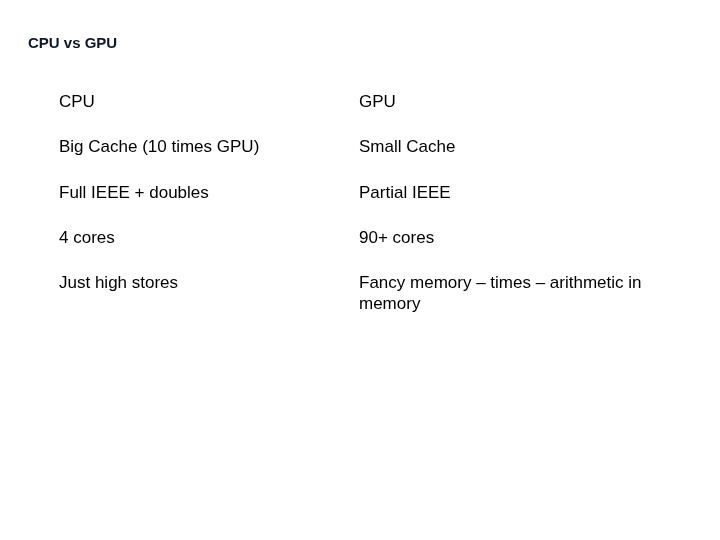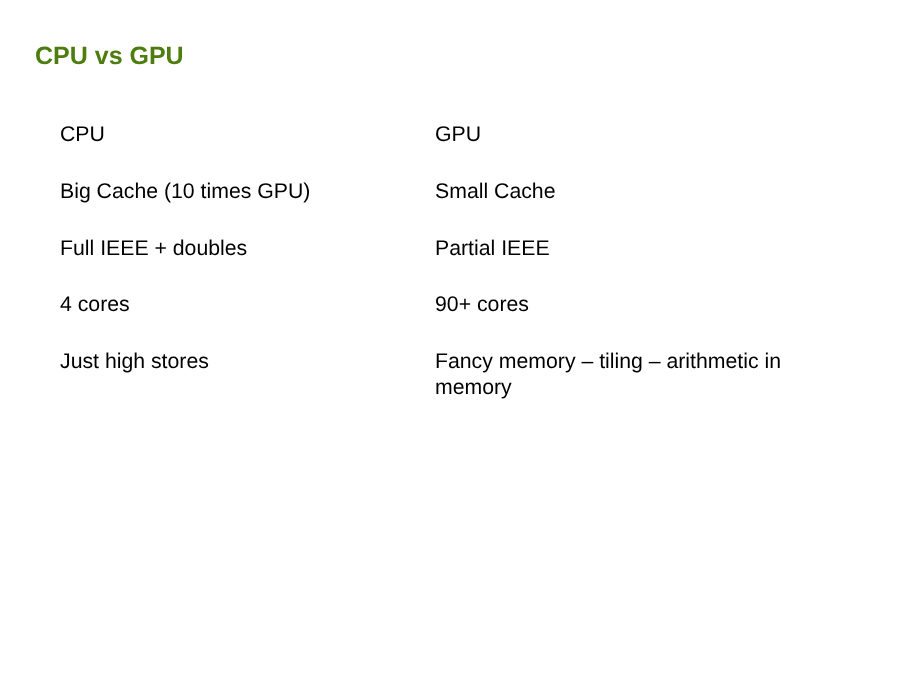--- a/index.html
+++ b/index.html
@@ -8,29 +8,29 @@
     width: 720px;
     height: 540px;
     background: #ffffff;
     font-family: Verdana, Geneva, sans-serif;
   }
   .slide {
     box-sizing: border-box;
     padding: 34px 28px 20px 28px;
   }
   .title {
-    color: #4d7c0f;
+    color: #0f172a;
     font-weight: bold;
-    font-size: 20px;
+    font-size: 15px;
     margin: 0 0 28px 0;
   }
   table {
     border-collapse: collapse;
     width: 600px;
-    margin-left: 20px;
+    margin-left: 31px;
   }
   td {
     vertical-align: top;
     padding: 12px 8px 12px 0;
     font-size: 17px;
     color: #000000;
     line-height: 1.25;
   }
   td.col-a { width: 50%; }
   td.col-b { width: 50%; }
@@ -54,17 +54,17 @@
     <tr>
       <td class="col-a">Full IEEE + doubles</td>
       <td class="col-b">Partial IEEE</td>
     </tr>
     <tr>
       <td class="col-a">4 cores</td>
       <td class="col-b">90+ cores</td>
     </tr>
     <tr>
       <td class="col-a">Just high stores</td>
-      <td class="col-b">Fancy memory – tiling – arithmetic  in memory</td>
+      <td class="col-b">Fancy memory – times – arithmetic  in memory</td>
     </tr>
   </tbody>
     </table>
 </div>
 
 </body></html>

